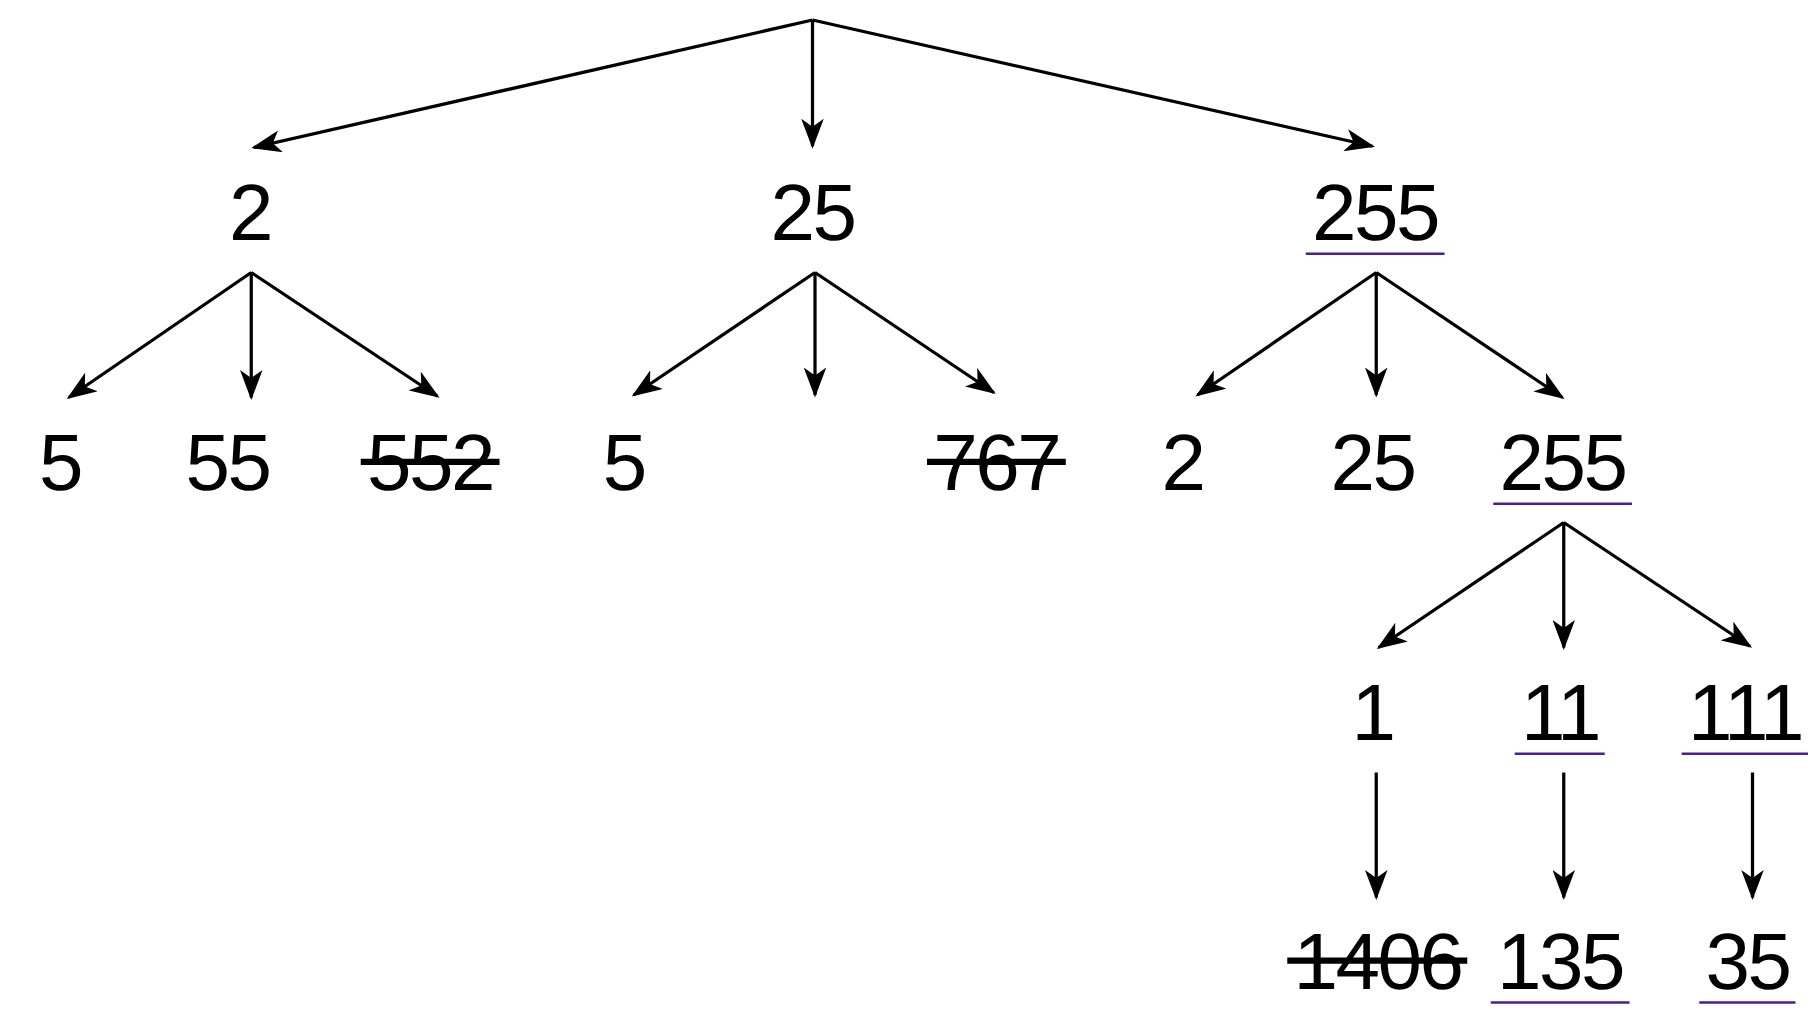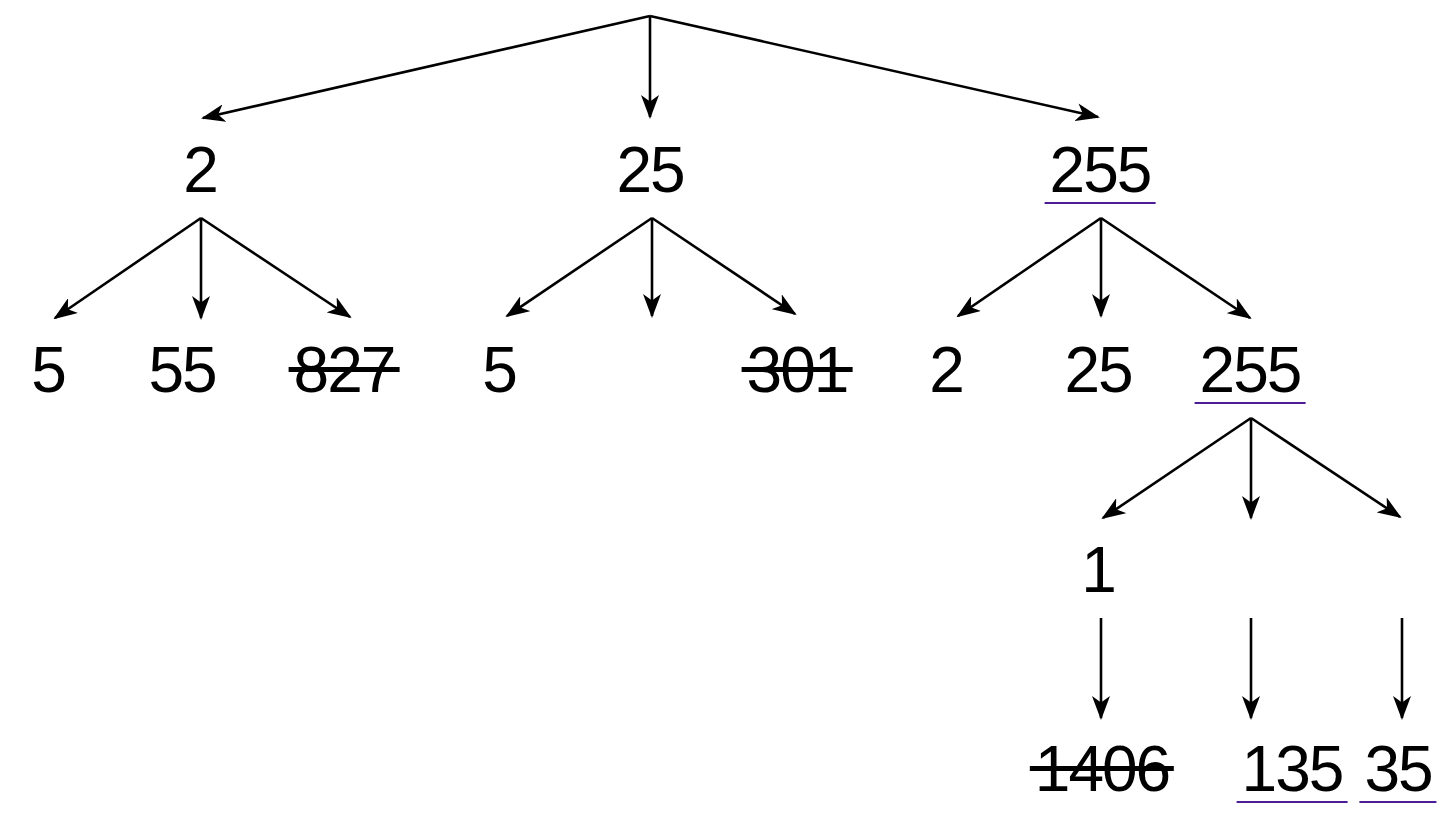--- a/index.html
+++ b/index.html
@@ -69,23 +69,25 @@
       <line x1="1251" y1="418" x2="1400" y2="517" stroke="#000000" stroke-width="2.6" marker-end="url(#ah)"></line>
       <line x1="1101" y1="618" x2="1101" y2="718" stroke="#000000" stroke-width="2.6" marker-end="url(#ah)"></line>
       <line x1="1251" y1="618" x2="1251" y2="718" stroke="#000000" stroke-width="2.6" marker-end="url(#ah)"></line>
       <line x1="1402" y1="618" x2="1402" y2="718" stroke="#000000" stroke-width="2.6" marker-end="url(#ah)"></line>
     </svg>
 <div class="node" style="left: 200px; top: 138px;">2</div>
     <div class="node" style="left: 650px; top: 138px;">25</div>
     <div class="node underline" style="left: 1100px; top: 138px;">255</div>
     <div class="node" style="left: 48px; top: 338px;">5</div>
     <div class="node" style="left: 182px; top: 338px;">55</div>
-    <div class="node strikethrough" style="left: 344px; top: 338px;">827</div>
+    <div class="node strikethrough" style="left: 344px; top: 338px;">552</div>
     <div class="node" style="left: 499px; top: 338px;">5</div>
-    <div class="node strikethrough" style="left: 797px; top: 338px;">301</div>
+    <div class="node strikethrough" style="left: 797px; top: 338px;">767</div>
     <div class="node" style="left: 946px; top: 338px;">2</div>
     <div class="node" style="left: 1098px; top: 338px;">25</div>
     <div class="node underline" style="left: 1250px; top: 338px;">255</div>
     <div class="node" style="left: 1098px; top: 538px;">1</div>
+    <div class="node underline" style="left: 1248px; top: 538px;">11</div>
+    <div class="node underline" style="left: 1396px; top: 538px;">111</div>
     <div class="node strikethrough" style="left: 1102px; top: 737px;">1406</div>
-    <div class="node underline" style="left: 1248px; top: 737px; margin-left: 44px;">135</div>
+    <div class="node underline" style="left: 1248px; top: 737px;">135</div>
     <div class="node underline" style="left: 1398px; top: 737px; text-align: center;">35</div>
   </div>
 
 </body></html>

